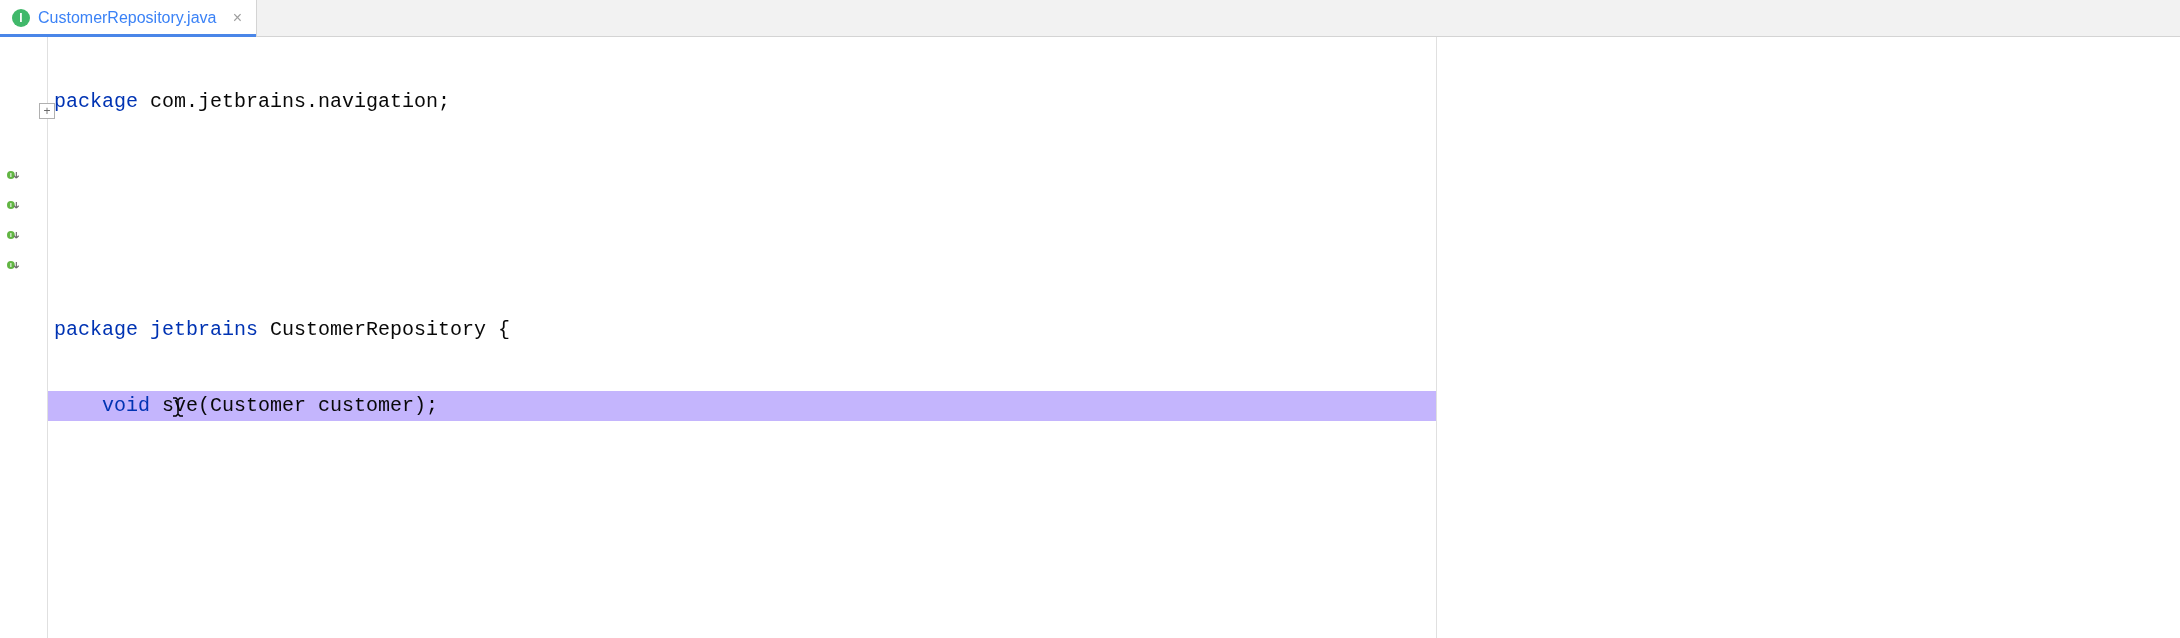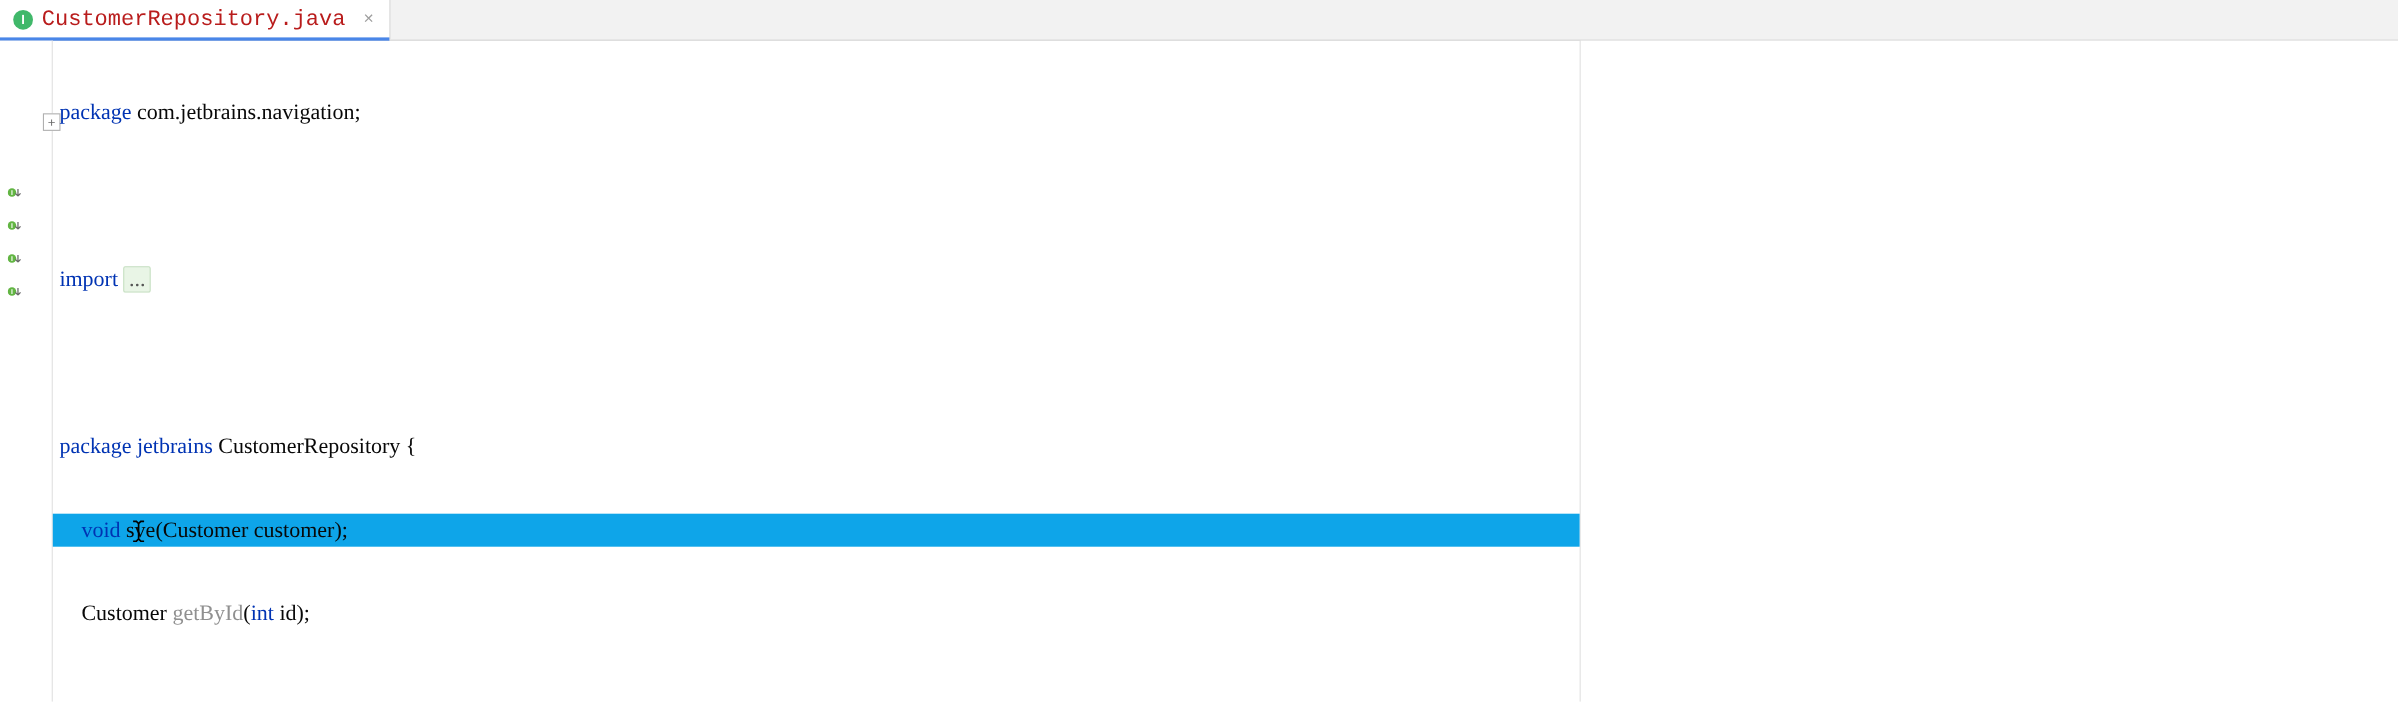--- a/index.html
+++ b/index.html
@@ -43,23 +43,22 @@
       border-radius: 50%;
       display: flex;
       align-items: center;
       justify-content: center;
       color: #fff;
       font-size: 12px;
       font-weight: 600;
       font-family: sans-serif;
     }
     .tab-label {
-      font-size: 20px;
-      color: #b91c1c;
-      font-family: Liberation Mono, monospace;
+      font-size: 16px;
+      color: #3b82f6;
     }
     .tab-close {
       font-size: 16px;
       color: #9e9e9e;
       margin-left: 6px;
       cursor: pointer;
       width: 14px;
       text-align: center;
     }
 
@@ -103,35 +102,35 @@
       border: 1px solid #b0b0b0;
     }
     .fold-icon span {
       font-size: 12px;
       color: #6a6a6a;
       line-height: 1;
     }
 
     .code-pane {
       flex: 1;
-      font-family: Liberation Serif, serif;
+      font-family: Liberation Mono, monospace;
       font-size: 20px;
       padding-top: 4px;
       position: relative;
       white-space: pre;
       border-right: 1px solid #e0e0e0;
     }
     .code-line {
       height: 30px;
       line-height: 30px;
       padding-left: 6px;
       position: relative;
     }
     .code-line.highlighted {
-      background: #0ea5e9;
+      background: #c4b5fd;
     }
 
     .kw { color: #0033b3; font-weight: 500; }
     .plain { color: #080808; }
     .folded {
       background: #e9f5e6;
       border: 1px solid #c8e0c4;
       padding: 0 4px;
       color: #555;
       border-radius: 2px;
@@ -202,26 +201,24 @@
           <text x="5" y="11" font-size="8" fill="#fff" text-anchor="middle" font-family="sans-serif" font-weight="bold">I</text>
           <path d="M12 4 L12 12 M12 12 L9 9 M12 12 L15 9" stroke="#6a6a6a" stroke-width="1.5" fill="none"></path>
         </svg>
       </div>
     </div>
   </div>
 
   <div class="code-pane">
     <div class="code-line"><span class="kw">package</span><span class="plain"> com.jetbrains.navigation;</span></div>
     <div class="code-line"></div>
-    <div class="code-line"><span class="kw">import</span><span> </span><span class="folded">...</span></div>
     <div class="code-line"></div>
     <div class="code-line"><span class="kw">package </span><span class="kw">jetbrains</span><span class="plain"> CustomerRepository {</span></div>
     <div class="code-line highlighted">    <span class="kw">void</span><span class="plain"> s</span><span class="text-cursor-overlay"><svg width="14" height="24" viewBox="0 0 14 24" style="position:relative;top:4px;left:-3px">
             <path d="M2 3 L5 3 L7 5 L9 3 L12 3 M7 5 L7 19 M2 21 L5 21 L7 19 L9 21 L12 21" stroke="#000" stroke-width="1.5" fill="none"></path>
           </svg></span><span class="plain">ve</span><span class="plain">(Customer customer);</span></div>
-    <div class="code-line">    <span class="plain">Customer </span><span class="method-unused">getById</span><span class="plain">(</span><span class="kw">int</span><span class="plain"> id);</span></div>
     
     
   </div>
 
   <div class="right-pane"></div>
 
 </div>
 
 </body></html>

